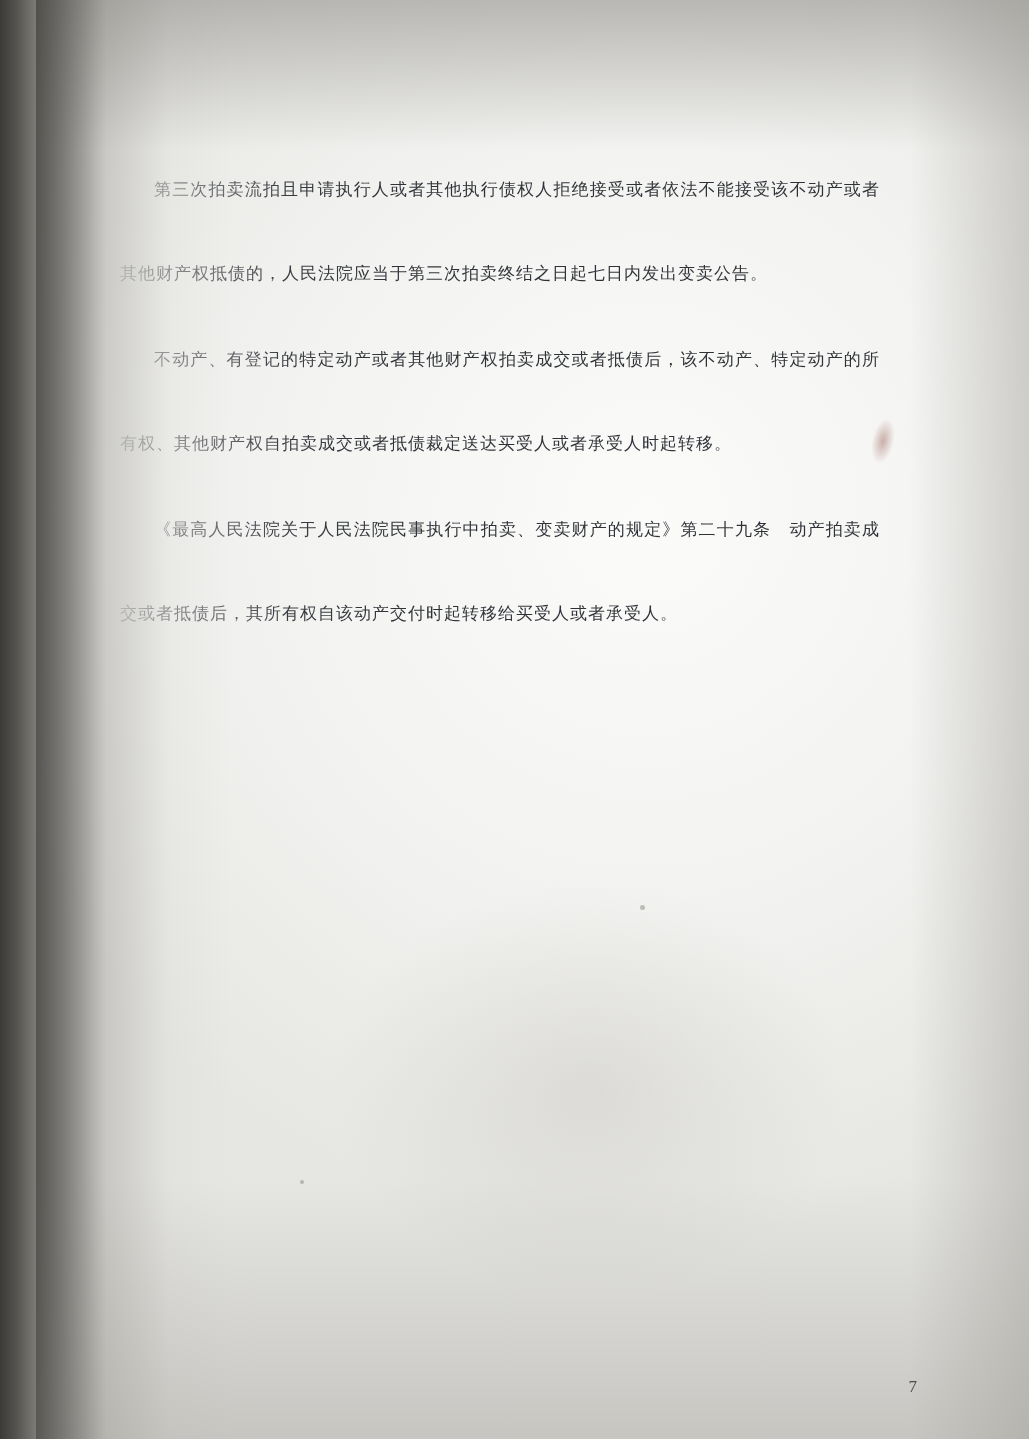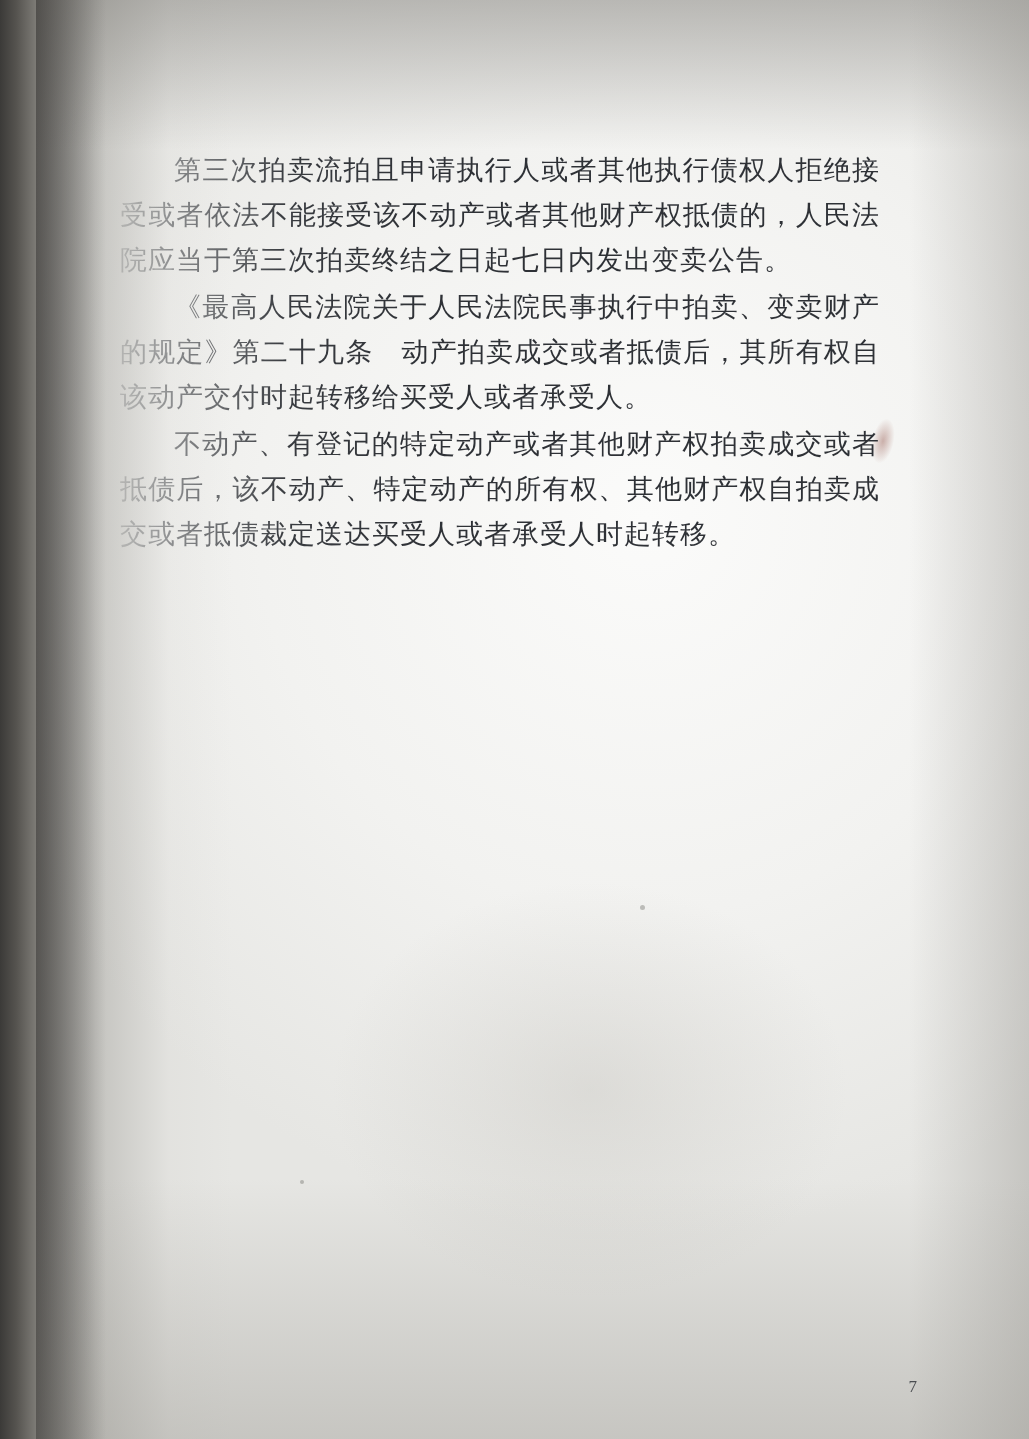--- a/index.html
+++ b/index.html
@@ -95,22 +95,22 @@
   }
 
   
   .text-body {
     position: absolute;
     left: 120px;
     top: 148px;
     width: 760px;
     z-index: 3;
     color: #2e3136;
-    font-size: 27px;
-    line-height: 45px;
+    font-size: 17px;
+    line-height: 84px;
     letter-spacing: 1px;
     text-align: justify;
   }
   .para {
     margin: 0 0 2px 0;
     text-indent: 2em;
   }
   
   .fade {
     background: linear-gradient(to right, rgba(46,49,54,0.18) 0%, rgba(46,49,54,0.55) 8%, rgba(46,49,54,0.95) 22%, rgba(46,49,54,1) 40%);
@@ -163,19 +163,19 @@
 
   <div class="gutter"></div>
   <div class="gutter-shadow"></div>
 
   <div class="smudge"></div>
   <div class="speck" style="left:640px; top:905px; width:5px; height:5px;"></div>
   <div class="speck" style="left:300px; top:1180px; width:4px; height:4px;"></div>
 
   <div class="text-body">
     <p class="para fade">第三次拍卖流拍且申请执行人或者其他执行债权人拒绝接受或者依法不能接受该不动产或者其他财产权抵债的，人民法院应当于第三次拍卖终结之日起七日内发出变卖公告。</p>
+    <p class="para fade">不动产、有登记的特定动产或者其他财产权拍卖成交或者抵债后，该不动产、特定动产的所有权、其他财产权自拍卖成交或者抵债裁定送达买受人或者承受人时起转移。</p>
     <p class="para fade">《最高人民法院关于人民法院民事执行中拍卖、变卖财产的规定》第二十九条　动产拍卖成交或者抵债后，其所有权自该动产交付时起转移给买受人或者承受人。</p>
-    <p class="para fade">不动产、有登记的特定动产或者其他财产权拍卖成交或者抵债后，该不动产、特定动产的所有权、其他财产权自拍卖成交或者抵债裁定送达买受人或者承受人时起转移。</p>
   </div>
 
   <div class="page-number">7</div>
 
 </div>
 
 </body></html>

